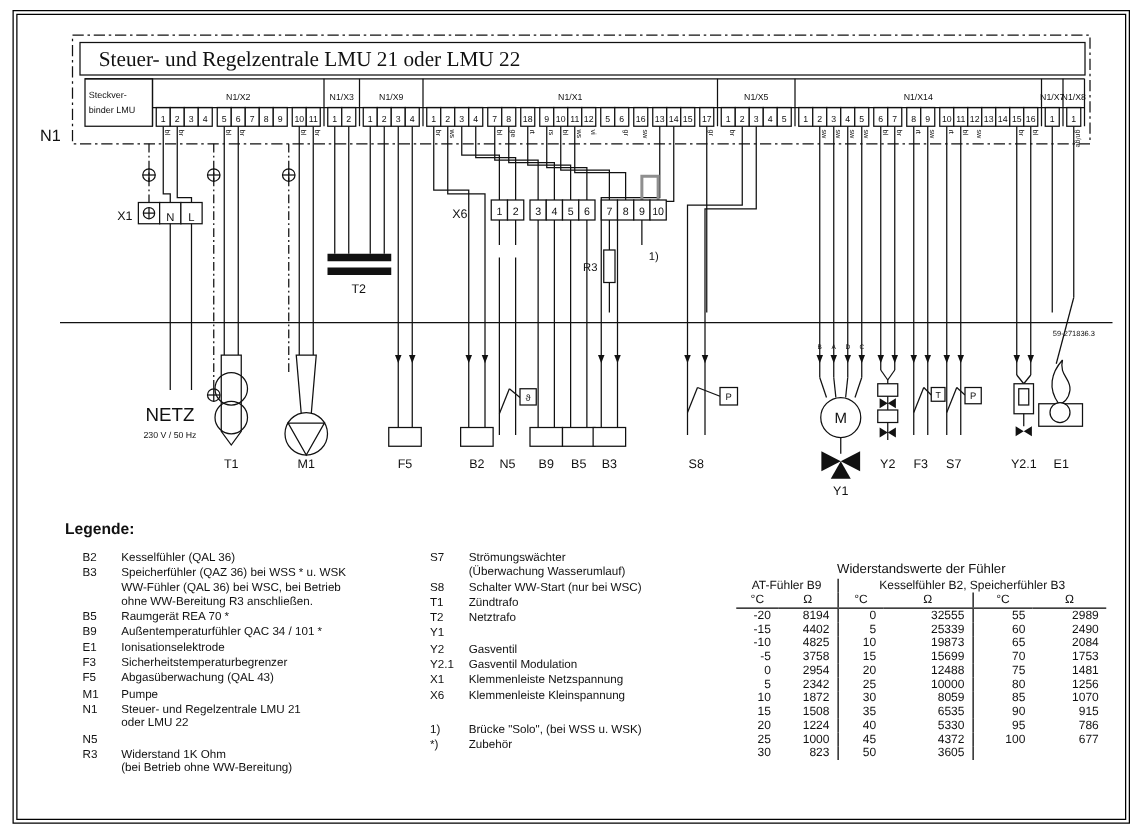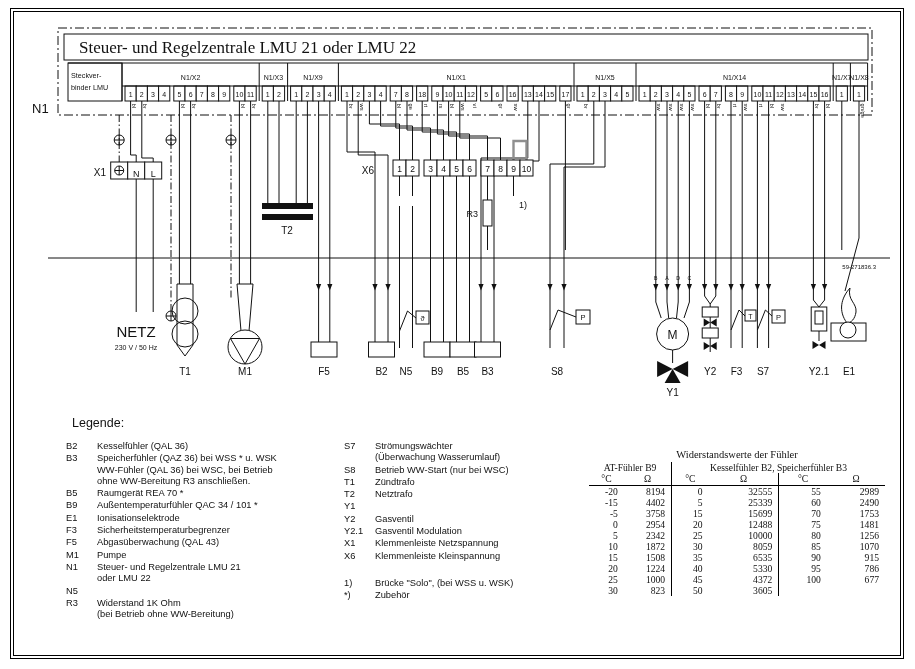--- a/index.html
+++ b/index.html
@@ -11,29 +11,29 @@
   svg .serif{font-family:"Liberation Serif",serif}
   svg line,svg polyline,svg rect,svg circle,svg polygon,svg path{stroke:#111;stroke-width:1;fill:none}
   svg .cell{fill:#fff}
   svg .shape{fill:#fff}
   svg .blk{fill:#111;stroke:none}
   svg .dash{stroke-dasharray:7 2.5 1.5 2.5}
   svg .dd{stroke-dasharray:9 3 2 3}
   svg .gray{stroke:#8f8f8f;stroke-width:2.4}
   svg text{stroke:none}
   .abs{position:absolute}
-  #legend-heading{left:72px;top:416px;font-size:12.5px;font-weight:normal}
+  #legend-heading{left:52px;top:416px;font-size:12.5px;font-weight:bold}
   .lcol{font-size:9.3px;line-height:11.3px}
   #legend-left{left:66px;top:441px;width:272px}
   #legend-right{left:344px;top:441px;width:248px}
   .lrow{display:flex;margin-bottom:1px}
   .lrow.sp{height:14px}
   .lkey{width:31px;flex:none}
   .ltxt{white-space:pre-line}
-  #tablebox{left:589px;top:449px;width:296px;font-family:Liberation Serif, serif}
+  #tablebox{left:589px;top:449px;width:296px;font-family:Liberation Sans, sans-serif}
   #restable-title{text-align:center;font-size:10.5px;margin-bottom:2px}
   table.restable{border-collapse:collapse;width:100%;font-size:9.6px}
   table.restable th,table.restable td{font-weight:normal;padding:0 6px 0 0;white-space:nowrap}
   table.restable .gh th{padding:0}
   table.restable .uh th{text-align:center;border-bottom:1px solid #000;padding:0 0 1px 0}
   table.restable td{text-align:right}
   table.restable td:nth-child(3),table.restable td:nth-child(5),
   table.restable .uh th:nth-child(3),table.restable .uh th:nth-child(5),
   table.restable .gh th.v{border-left:1px solid #000}
 </style>
@@ -545,21 +545,21 @@
     </div>
   </div>
 <div id="legend-right" class="abs lcol">
     <div class="lrow">
       <span class="lkey">S7</span>
       <span class="ltxt">Strömungswächter
 (Überwachung Wasserumlauf)</span>
     </div>
     <div class="lrow">
       <span class="lkey">S8</span>
-      <span class="ltxt">Betrieb WW-Start (nur bei WSC)</span>
+      <span class="ltxt">Schalter WW-Start (nur bei WSC)</span>
     </div>
     <div class="lrow">
       <span class="lkey">T1</span>
       <span class="ltxt">Zündtrafo</span>
     </div>
     <div class="lrow">
       <span class="lkey">T2</span>
       <span class="ltxt">Netztrafo</span>
     </div>
     <div class="lrow">
@@ -623,20 +623,28 @@
         </tr>
         <tr>
           <td>-15</td>
           <td>4402</td>
           <td>5</td>
           <td>25339</td>
           <td>60</td>
           <td>2490</td>
         </tr>
         <tr>
+          <td>-10</td>
+          <td>4825</td>
+          <td>10</td>
+          <td>19873</td>
+          <td>65</td>
+          <td>2084</td>
+        </tr>
+        <tr>
           <td>-5</td>
           <td>3758</td>
           <td>15</td>
           <td>15699</td>
           <td>70</td>
           <td>1753</td>
         </tr>
         <tr>
           <td>0</td>
           <td>2954</td>

